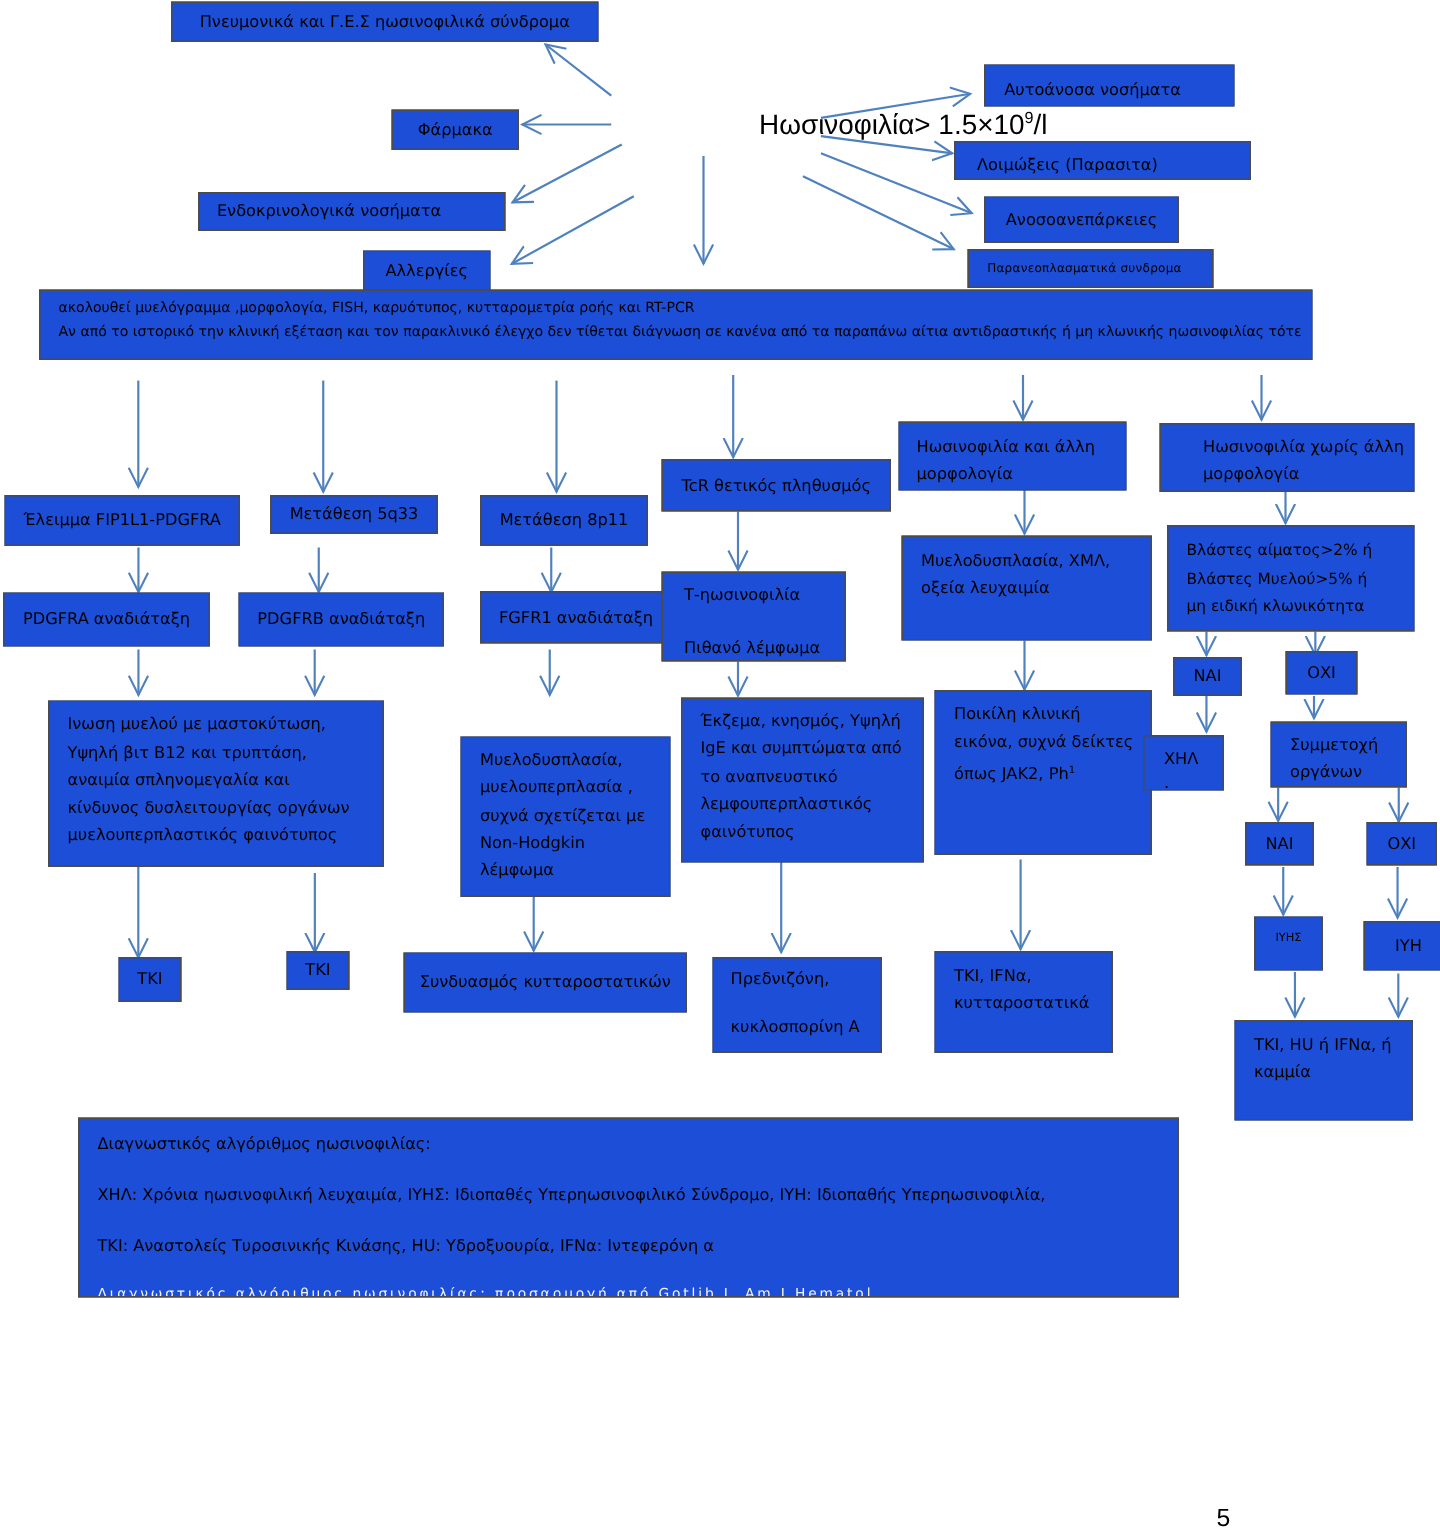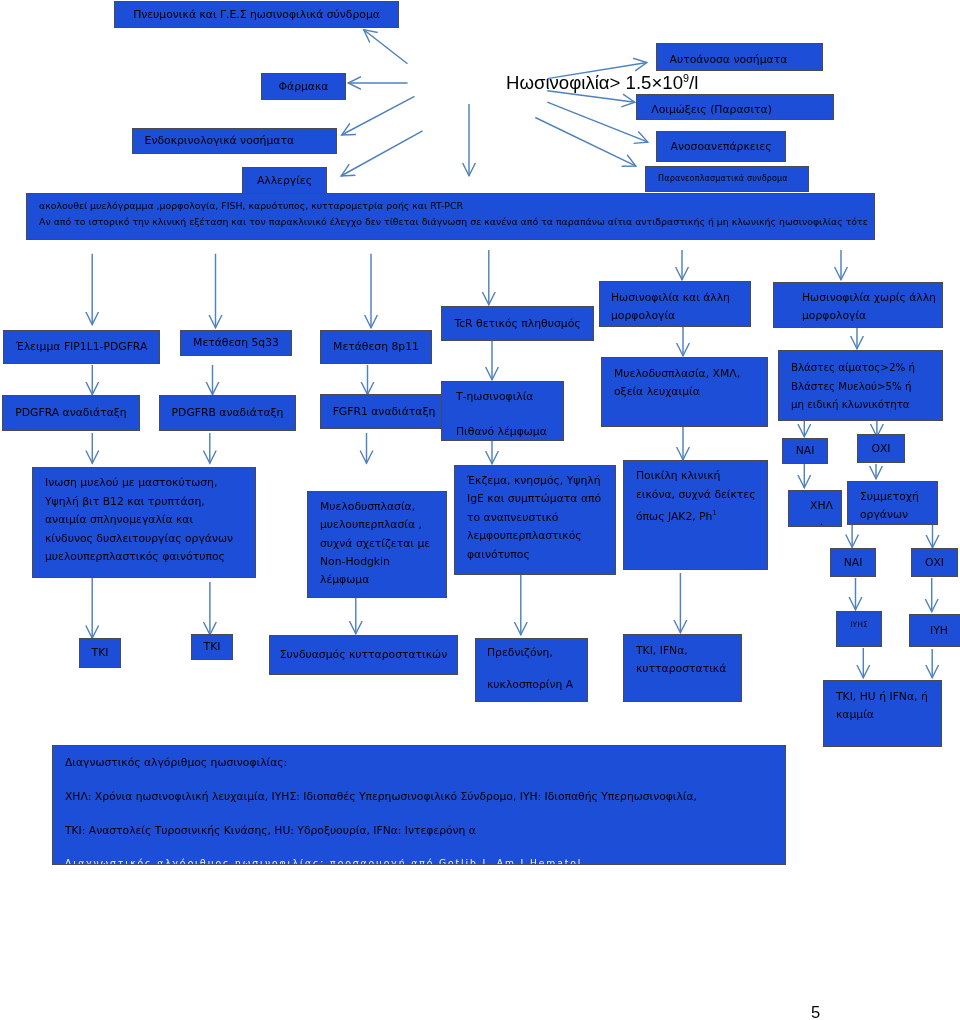--- a/index.html
+++ b/index.html
@@ -185,21 +185,21 @@
     <span class="ln">Ποικίλη κλινική</span>
     <span class="ln">εικόνα, συχνά δείκτες</span>
     <span class="ln"><span>όπως JAK2, Ph</span><sup style="font-size:0.62em">1</sup></span>
   </div>
   <div class="bx ctr" style="left:782px;top:438px;width:46px;height:26px;">
     <span>ΝΑΙ</span>
   </div>
   <div class="bx ctr" style="left:857px;top:434px;width:48px;height:29px;">
     <span>ΟΧΙ</span>
   </div>
-  <div class="bx" style="left:788px;top:490px;width:54px;height:37px;padding:7px 0 0 13px;line-height:16px;text-align:center;">
+  <div class="bx" style="left:762px;top:490px;width:54px;height:37px;padding:7px 0 0 13px;line-height:16px;">
     <span class="ln">ΧΗΛ</span>
     <span class="ln">.</span>
   </div>
   <div class="bx" style="left:847px;top:481px;width:91px;height:44px;padding:6px 0 0 12px;line-height:17.7px;">
     <span class="ln">Συμμετοχή</span>
     <span class="ln">οργάνων</span>
   </div>
   <div class="bx ctr" style="left:830px;top:548px;width:46px;height:29px;">
     <span>ΝΑΙ</span>
   </div>

